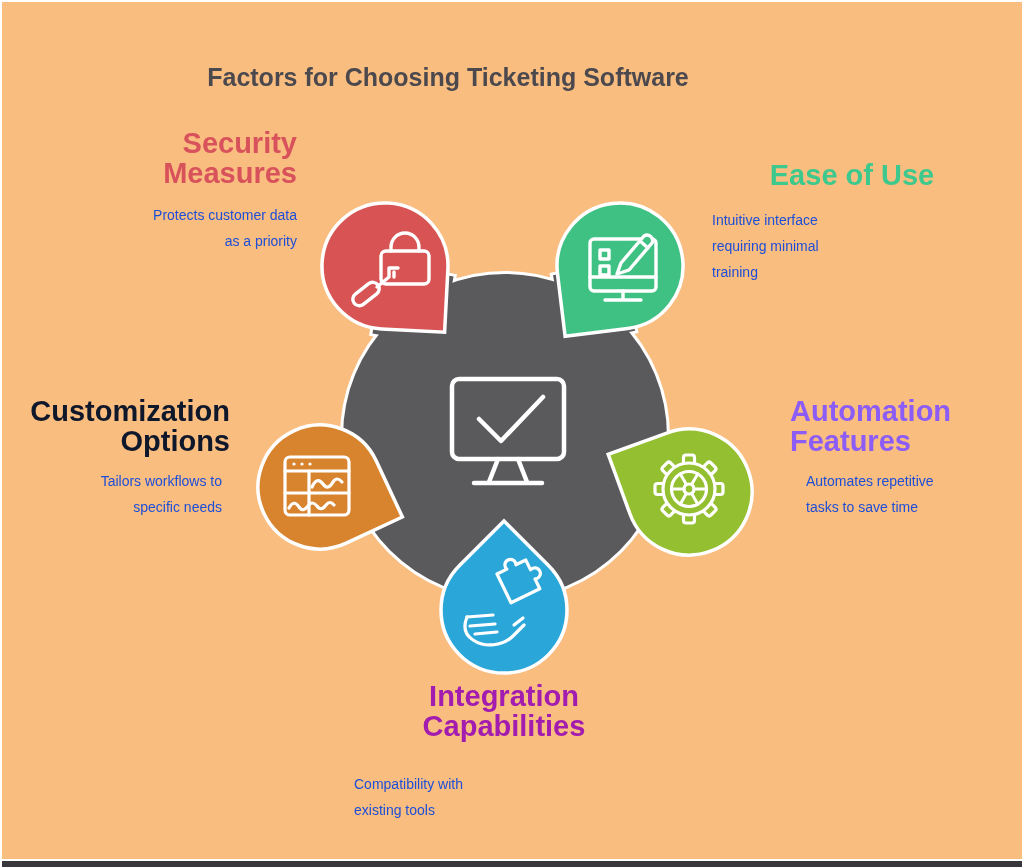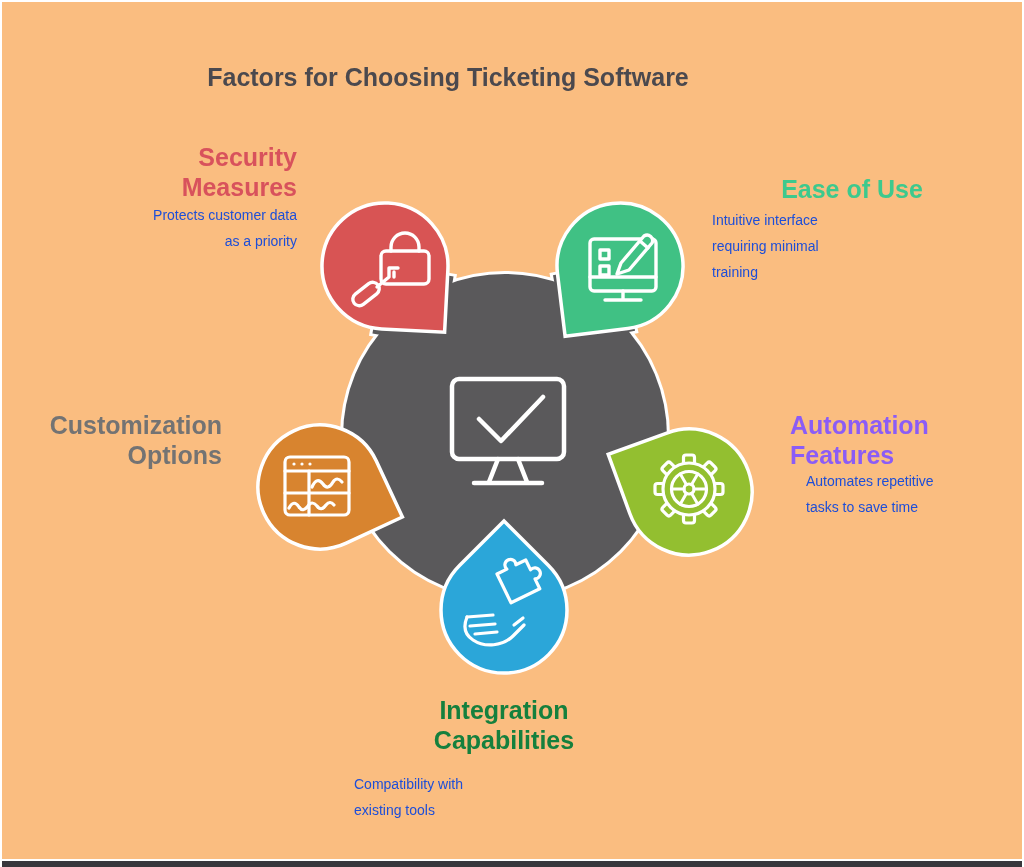--- a/index.html
+++ b/index.html
@@ -4,21 +4,21 @@
 <style>
   html,body{margin:0;padding:0;background:#fff;}
   #canvas{
     position:relative;width:1024px;height:867px;background:#ffffff;overflow:hidden;
     font-family:"Liberation Sans","DejaVu Sans",sans-serif;
   }
   #bg{position:absolute;left:2px;top:2px;width:1020px;height:857px;background:#FABD80;}
   #footer-strip{position:absolute;left:2px;bottom:0;width:1020px;height:6px;background:#38373C;}
   #diagram{position:absolute;left:0;top:0;}
   .txt{position:absolute;white-space:pre-line;}
-  .heading{font-size:25px;font-weight:bold;line-height:30px;margin-top:14px;}
+  .heading{font-size:29px;font-weight:bold;line-height:30px;}
   .desc{font-size:14px;line-height:26px;color:#1d4ed8;}
   #title{left:0;top:63px;width:896px;text-align:center;font-size:25px;font-weight:bold;color:#4B494E;}
   #sec-h {left:40px; top:128px;width:257px;text-align:right;}
   #sec-d {left:20px; top:202px;width:277px;text-align:right;}
   #ease-h{left:712px;top:160px;width:280px;text-align:center;}
   #ease-d{left:712px;top:207px;width:230px;text-align:left;}
   #cus-h {left:0px;  top:396px;width:222px;text-align:right;}
   #cus-d {left:0px;  top:468px;width:222px;text-align:right;}
   #aut-h {left:790px;top:396px;width:230px;text-align:left;}
   #aut-d {left:790px;top:468px;width:230px;text-align:left;margin-left:16px;}
@@ -134,27 +134,29 @@
   <div id="sec-h" class="txt heading" style="color: rgb(216, 82, 92);">Security
 Measures</div>
   <div id="sec-d" class="txt desc">Protects customer data
 as a priority</div>
 
   <div id="ease-h" class="txt heading" style="color: rgb(61, 201, 141);">Ease of Use</div>
   <div id="ease-d" class="txt desc">Intuitive interface
 requiring minimal
 training</div>
 
-  <div id="cus-h" class="txt heading" style="color: #737373;">Customization
+  <div id="cus-h" class="txt heading" style="color: #0f172a; padding-left: 8px;">Customization
 Options</div>
+  <div id="cus-d" class="txt desc">Tailors workflows to
+specific needs</div>
 
   <div id="aut-h" class="txt heading" style="color: #8b5cf6;">Automation
 Features</div>
   <div id="aut-d" class="txt desc">Automates repetitive
 tasks to save time</div>
 
-  <div id="int-h" class="txt heading" style="color: #15803d;">Integration
+  <div id="int-h" class="txt heading" style="color: #a21caf;">Integration
 Capabilities</div>
   <div id="int-d" class="txt desc">Compatibility with
 existing tools</div>
 
   <div id="footer-strip"></div>
 </div>
 
 </body></html>

